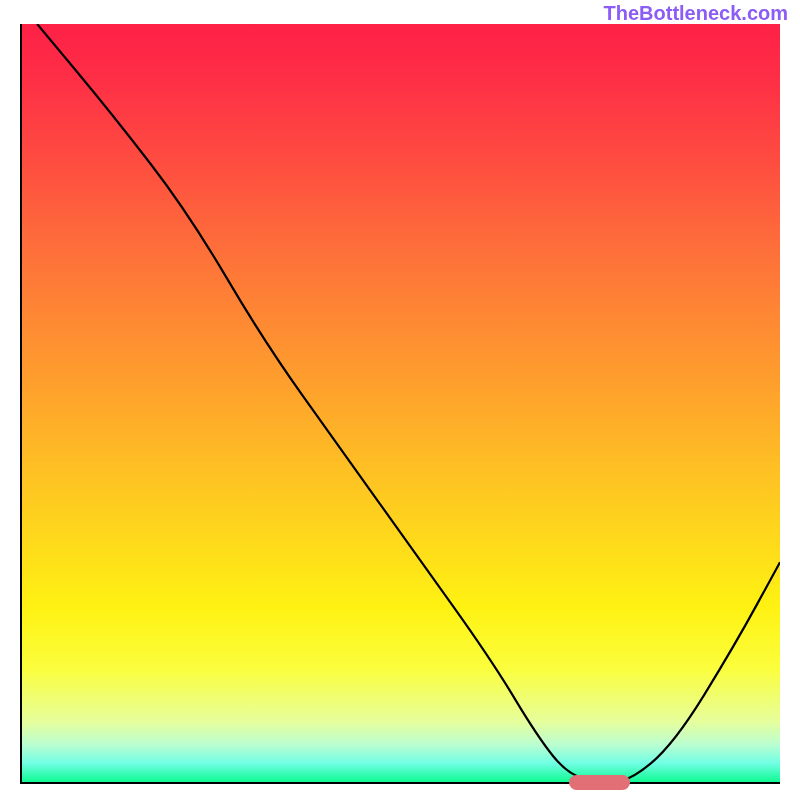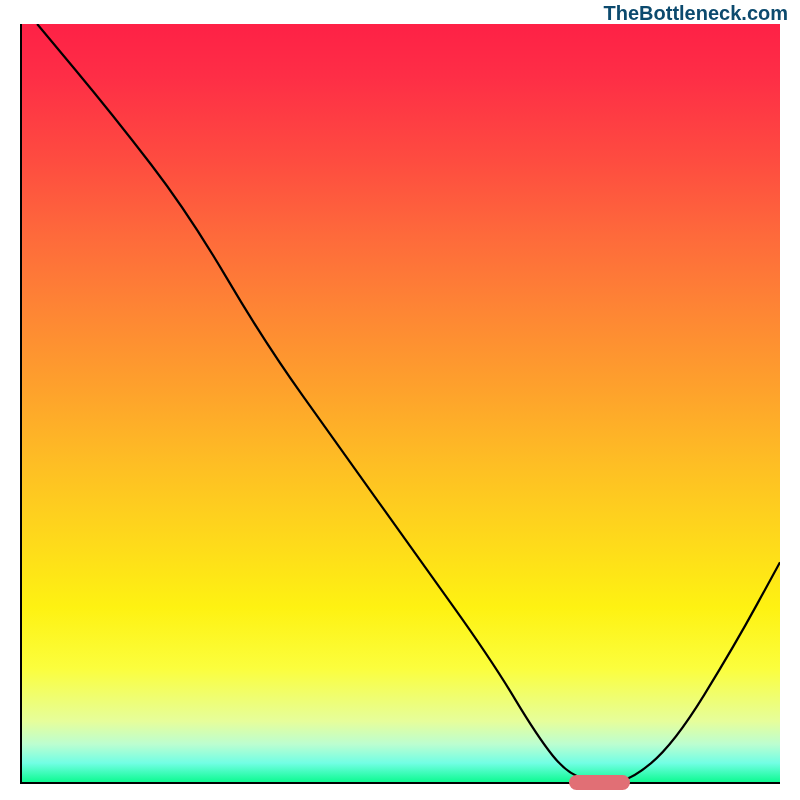--- a/index.html
+++ b/index.html
@@ -10,21 +10,21 @@
     position: relative;
     font-family: Arial, sans-serif;
     overflow: hidden;
   }
   .watermark {
     position: absolute;
     top: 2px;
     right: 12px;
     font-size: 20px;
     font-weight: bold;
-    color: #0c4a6e;
+    color: #8b5cf6;
     z-index: 10;
   }
   .chart-area {
     position: absolute;
     left: 20px;
     top: 24px;
     width: 760px;
     height: 760px;
     border-left: 2px solid #000;
     border-bottom: 2px solid #000;

